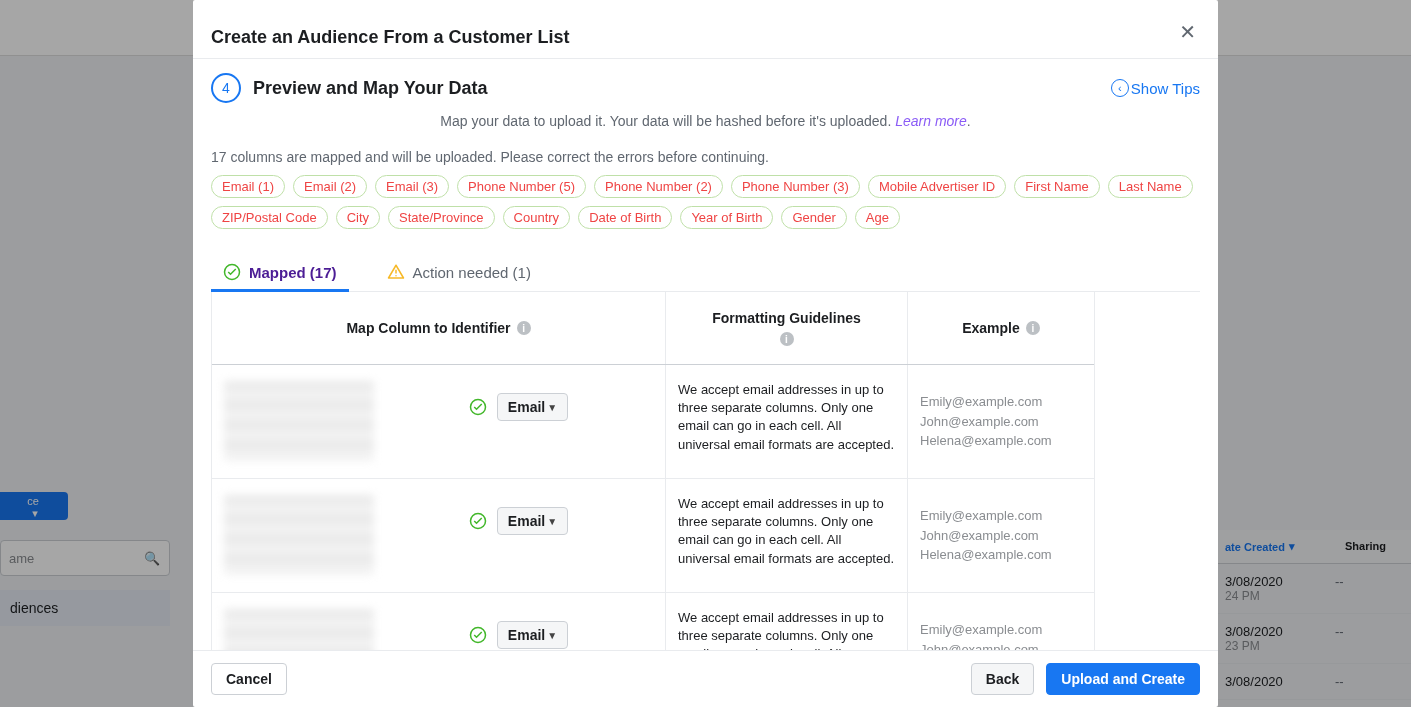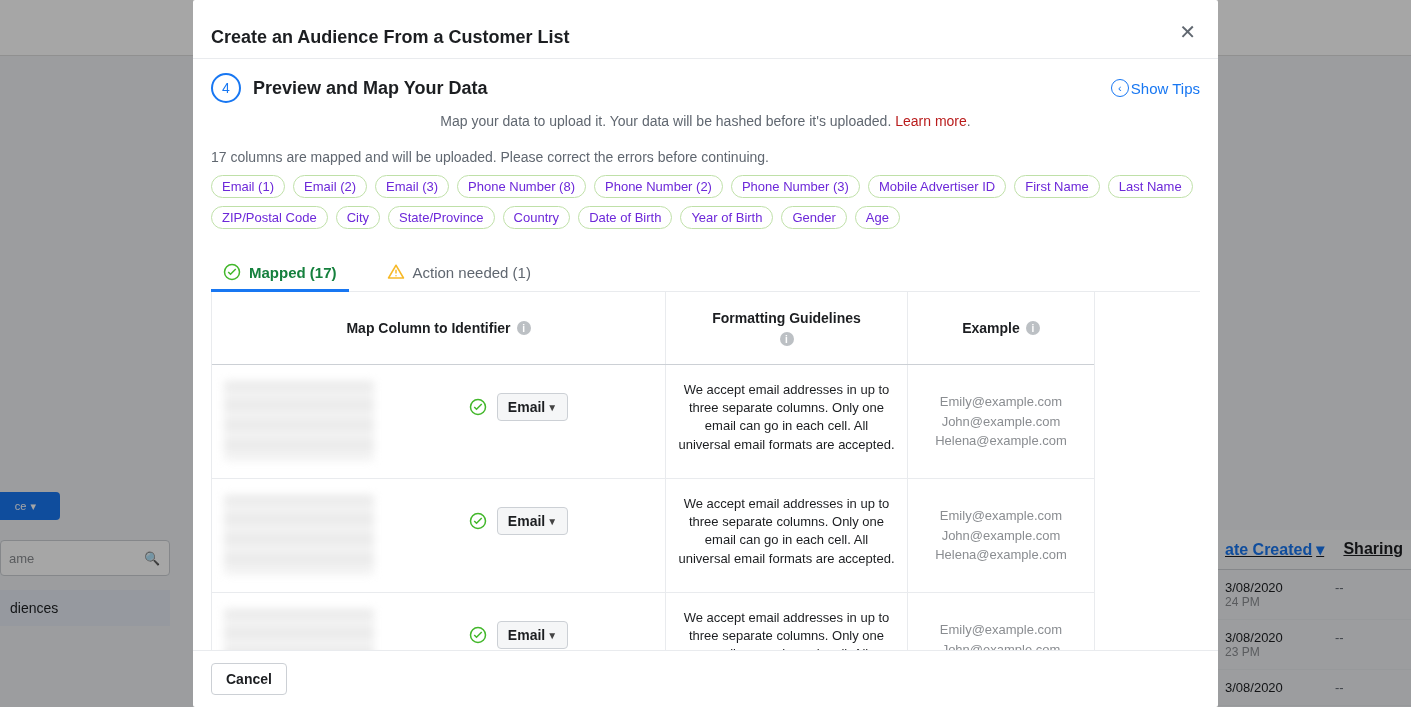--- a/index.html
+++ b/index.html
@@ -101,36 +101,36 @@
     .tips-chev {
       font-size: 11px;
       color: #1877f2;
     }
     .subtext {
       text-align: center;
       color: #606770;
       font-size: 14px;
       margin: 6px 0 20px 0;
     }
-    .subtext a { color: #b91c1c; text-decoration: none; }
+    .subtext a { color: #8b5cf6; text-decoration: none; font-style: italic; }
     .summary-line {
       color: #606770;
       font-size: 14px;
       margin-bottom: 10px;
     }
     .pills-wrap {
       display: flex;
       flex-wrap: wrap;
       gap: 8px;
       margin-bottom: 22px;
     }
     .pill {
       border: 1px solid #bfe0a8;
       background: #fff;
-      color: #6d28d9;
+      color: #ef4444;
       padding: 3px 10px;
       border-radius: 12px;
       font-size: 13px;
     }
     .tabs {
       display: flex;
       gap: 50px;
       border-bottom: 1px solid #e9ebee;
       padding-left: 12px;
     }
@@ -139,37 +139,36 @@
       align-items: center;
       gap: 8px;
       padding: 12px 0 10px 0;
       font-size: 15px;
       color: #606770;
       cursor: pointer;
       position: relative;
     }
     .tab.active {
       font-weight: 700;
-      color: #15803d;
+      color: #4c1d95;
     }
     .tab.active::after {
       content: "";
       position: absolute;
       left: -12px; right: -12px; bottom: -1px;
       height: 3px;
       background: #1877f2;
     }
     .tab-ico { width: 18px; height: 18px; }
     .table-card {
       border: 1px solid #e9ebee;
       border-top: none;
       border-radius: 0 0 2px 2px;
       width: 884px;
       margin-top: 0;
-      text-align: center;
     }
     .thead {
       display: flex;
       border-bottom: 1px solid #ccd0d5;
     }
     .th {
       display: flex;
       align-items: center;
       justify-content: center;
       gap: 6px;
@@ -271,38 +270,37 @@
       background: #f5f6f7;
     }
     .btn-primary {
       background: #1877f2;
       border-color: #1877f2;
       color: #fff;
     }
     .footer-right { display: flex; gap: 12px; }
     .bg-btn-blue{
       position:absolute; left:0; top:492px;
-      width:60px; height:28px; background:#1877f2; border-radius:0 4px 4px 0;
-      display:flex; align-items:center; justify-content:flex-end; color:#fff; padding-right:24px; font-size:11px;
+      width:68px; height:28px; background:#1877f2; border-radius:0 4px 4px 0;
+      display:flex; align-items:center; justify-content:flex-end; color:#fff; padding-right:2px; font-size:11px;flex-direction:column;
     }
     .bg-search{
       position:absolute; left:0; top:540px; width:170px; height:36px; background:#fff; border:1px solid #ccd0d5; border-radius:4px;
       display:flex; align-items:center; justify-content:space-between; padding:0 8px; color:#8a8d91; font-size:13px;
     }
     .bg-sidebar-item{
       position:absolute; left:0; top:590px; width:170px; height:36px; background:#e6ecf5;
       display:flex; align-items:center; padding-left:10px; color:#1c1e21; font-size:14px;
     }
     .bg-right-table{
       position:absolute; right:0; top:530px; width:194px;
     }
     .bg-th{
-      display:flex; gap:10px; font-weight:700; font-size:16px; color:#1c1e21; border-bottom:1px solid #ccd0d5; padding:10px 8px;
+      display:flex; gap:10px; font-weight:700; font-size:11px; color:#1c1e21; border-bottom:1px solid #ccd0d5; padding:10px 8px;
       background:#f5f6f7;
-      text-decoration:underline;
     }
     .bg-col-date{ width:110px; color:#1877f2; display:flex; align-items:center; gap:4px;}
     .bg-col-share{ flex:1; }
     .bg-td-row{ display:flex; padding:10px 8px; border-bottom:1px solid #e9ebee; font-size:13px; color:#1c1e21;}
     .bg-td-date{ width:110px; display:flex; flex-direction:column;}
     .bg-td-date .time{ color:#8a8d91; font-size:12px;}
     .bg-td-share{ flex:1; color:#606770;}
   </style>
 </head>
 <body>
@@ -374,21 +372,21 @@
     <div class="subtext">
       <span>Map your data to upload it. Your data will be hashed before it's uploaded. </span><a href="#">Learn more</a><span>.</span>
     </div>
 
     <div class="summary-line">17 columns are mapped and will be uploaded. Please correct the errors before continuing.</div>
 
     <div class="pills-wrap">
       <span class="pill">Email (1)</span>
       <span class="pill">Email (2)</span>
       <span class="pill">Email (3)</span>
-      <span class="pill">Phone Number (8)</span>
+      <span class="pill">Phone Number (5)</span>
       <span class="pill">Phone Number (2)</span>
       <span class="pill">Phone Number (3)</span>
       <span class="pill">Mobile Advertiser ID</span>
       <span class="pill">First Name</span>
       <span class="pill">Last Name</span>
       <span class="pill">ZIP/Postal Code</span>
       <span class="pill">City</span>
       <span class="pill">State/Province</span>
       <span class="pill">Country</span>
       <span class="pill">Date of Birth</span>
@@ -495,14 +493,18 @@
           <span>John@example.com</span>
           <span>Helena@example.com</span>
         </div>
       </div>
 
     </div>
   </div>
 
   <div class="modal-footer">
     <button class="btn">Cancel</button>
+    <div class="footer-right">
+      <button class="btn btn-back">Back</button>
+      <button class="btn btn-primary">Upload and Create</button>
+    </div>
   </div>
 </div>
 
 </body></html>

